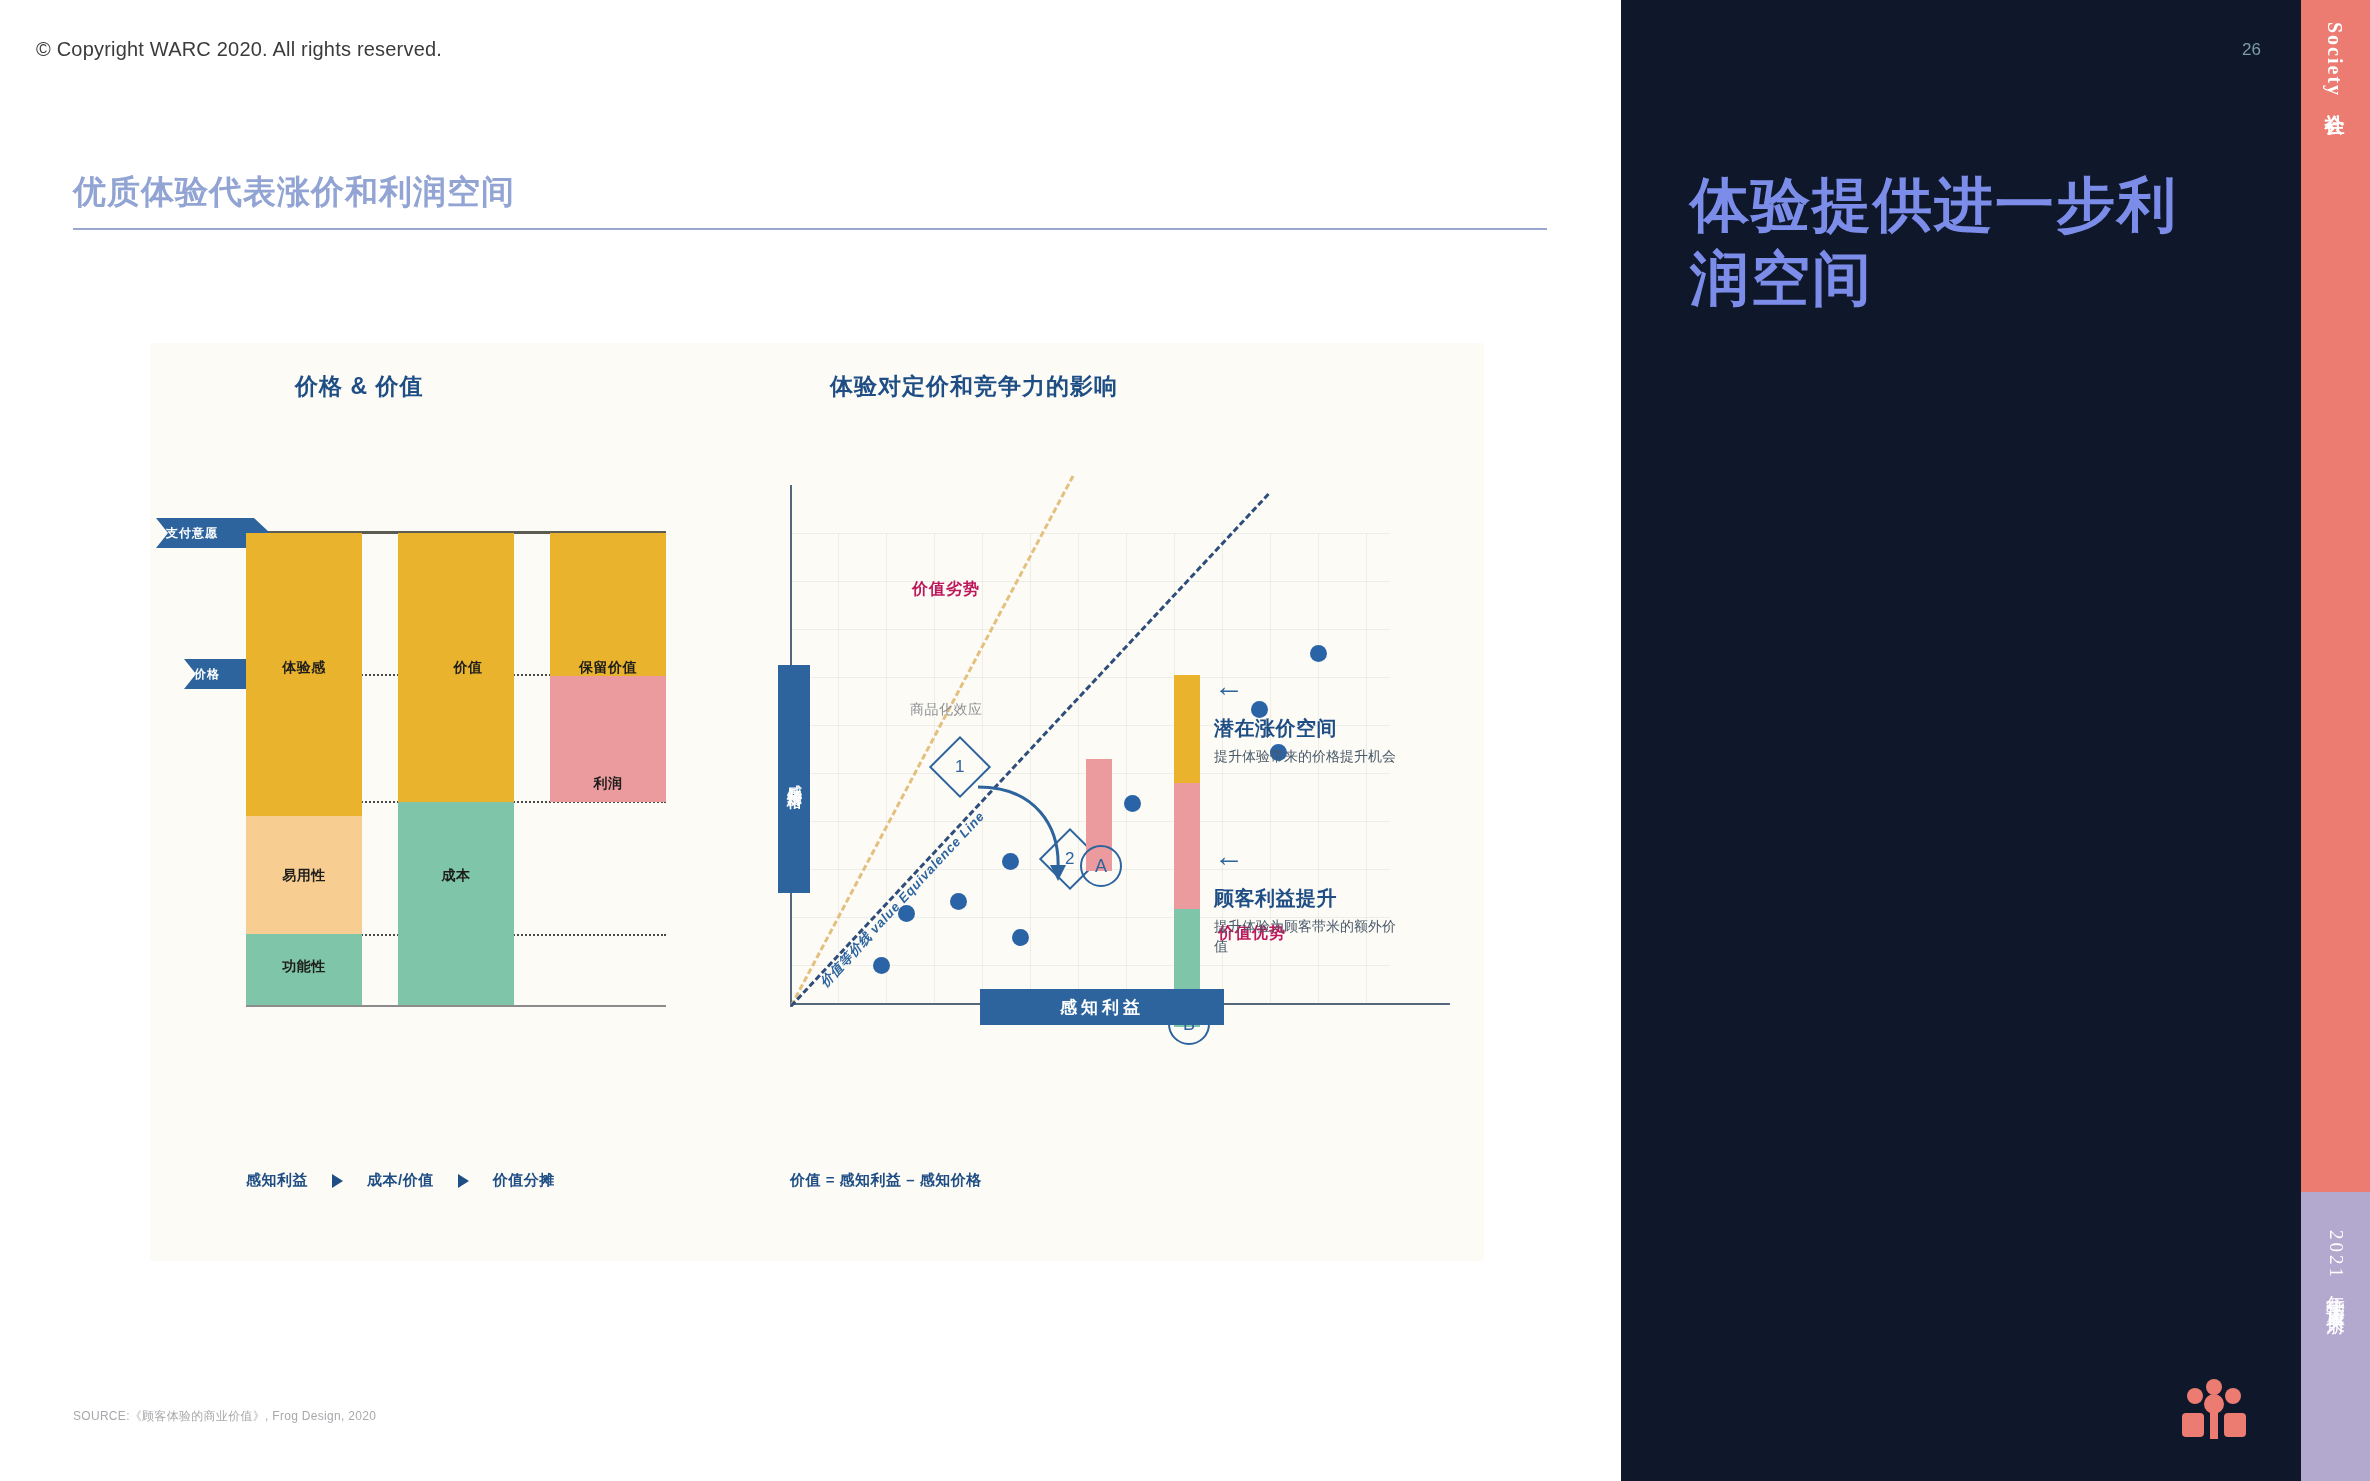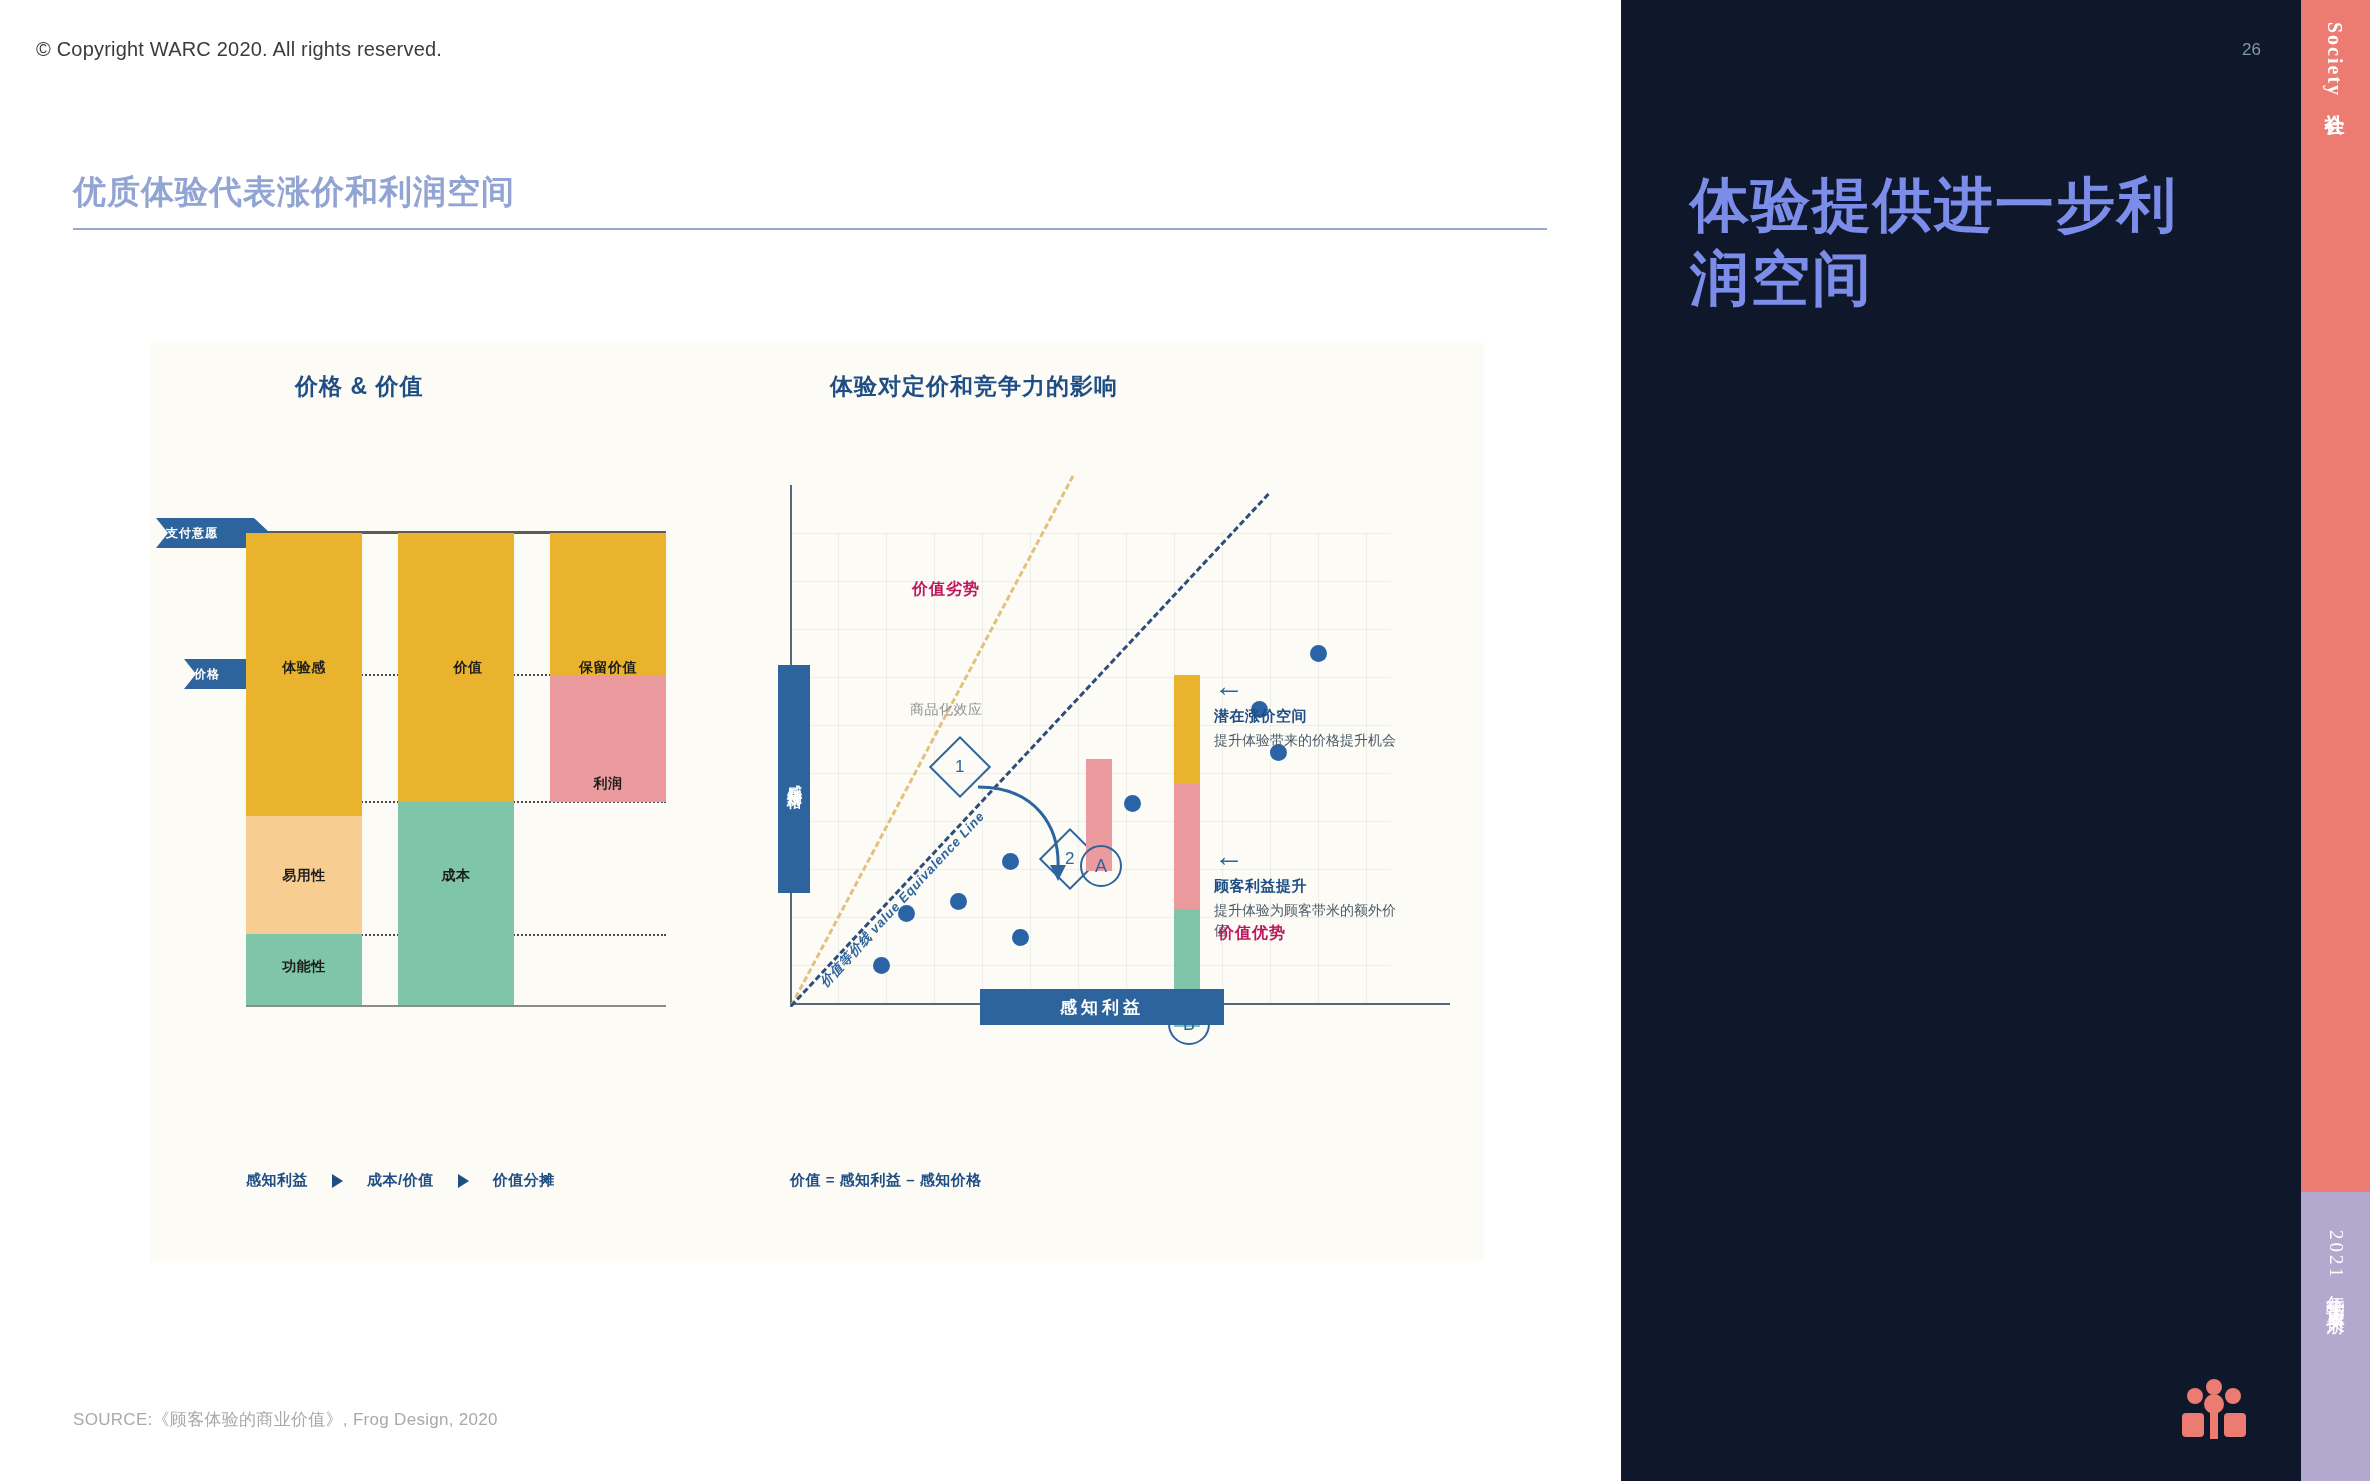--- a/index.html
+++ b/index.html
@@ -8,21 +8,21 @@
     font-family:"Liberation Sans","DejaVu Sans",sans-serif;
     background:#ffffff;
   }
   .slide{position:relative;width:2370px;height:1481px;}
 
   
   .left-pane{position:absolute;left:0;top:0;width:1621px;height:1481px;background:#ffffff;}
   .copyright{position:absolute;left:36px;top:38px;font-size:20px;color:#3b3b3b;letter-spacing:.2px;}
   .slide-title{position:absolute;left:73px;top:170px;font-size:33px;font-weight:700;color:#92a4d3;letter-spacing:1px;}
   .title-rule{position:absolute;left:73px;top:228px;width:1474px;height:2px;background:#9aa8cf;}
-  .source{position:absolute;left:73px;top:1408px;font-size:17px;color:#a9a9ad;letter-spacing:.3px;}
+  .source{position:absolute;left:73px;top:1408px;font-size:12px;color:#a9a9ad;letter-spacing:.3px;}
 
   
   .figure{position:absolute;left:150px;top:343px;width:1334px;height:918px;background:#fcfbf6;}
   .fig-title{position:absolute;font-size:23px;font-weight:700;color:#1f4e85;letter-spacing:1px;}
   .fig-title.left{left:145px;top:28px;}
   .fig-title.right{left:680px;top:28px;}
 
   
   .lchart{position:absolute;left:96px;top:190px;width:420px;height:472px;}
   .lbaseline{position:absolute;left:96px;top:662px;width:420px;height:2px;background:#8c8c8c;}
@@ -71,21 +71,21 @@
   }
   .diamond span{transform:rotate(-45deg);font-size:17px;color:#2d649e;}
   .circ{
     position:absolute;width:38px;height:38px;border-radius:50%;border:2px solid #2d649e;
     display:flex;align-items:center;justify-content:center;font-size:18px;color:#2d649e;background:transparent;
   }
   .stackbar{position:absolute;width:26px;}
   .stackbar div{width:100%;}
   .callout{position:absolute;width:185px;}
   .callout .arrow{font-size:30px;line-height:1;color:#2d649e;}
-  .callout .hd{font-size:15px;font-weight:700;color:#1f4e85;letter-spacing:.5px;margin-top:6px;}
+  .callout .hd{font-size:20px;font-weight:700;color:#1f4e85;letter-spacing:.5px;margin-top:14px;}
   .callout .bd{font-size:14px;color:#4a5a6a;line-height:1.45;margin-top:4px;}
   .vaxis-flag{
     position:absolute;background:#2d649e;color:#fff;font-size:15px;font-weight:700;
     letter-spacing:3px;display:flex;align-items:center;justify-content:center;
     writing-mode:vertical-rl;
   }
   .haxis-flag{
     position:absolute;background:#2d649e;color:#fff;font-size:17px;font-weight:700;
     letter-spacing:4px;display:flex;align-items:center;justify-content:center;
   }

